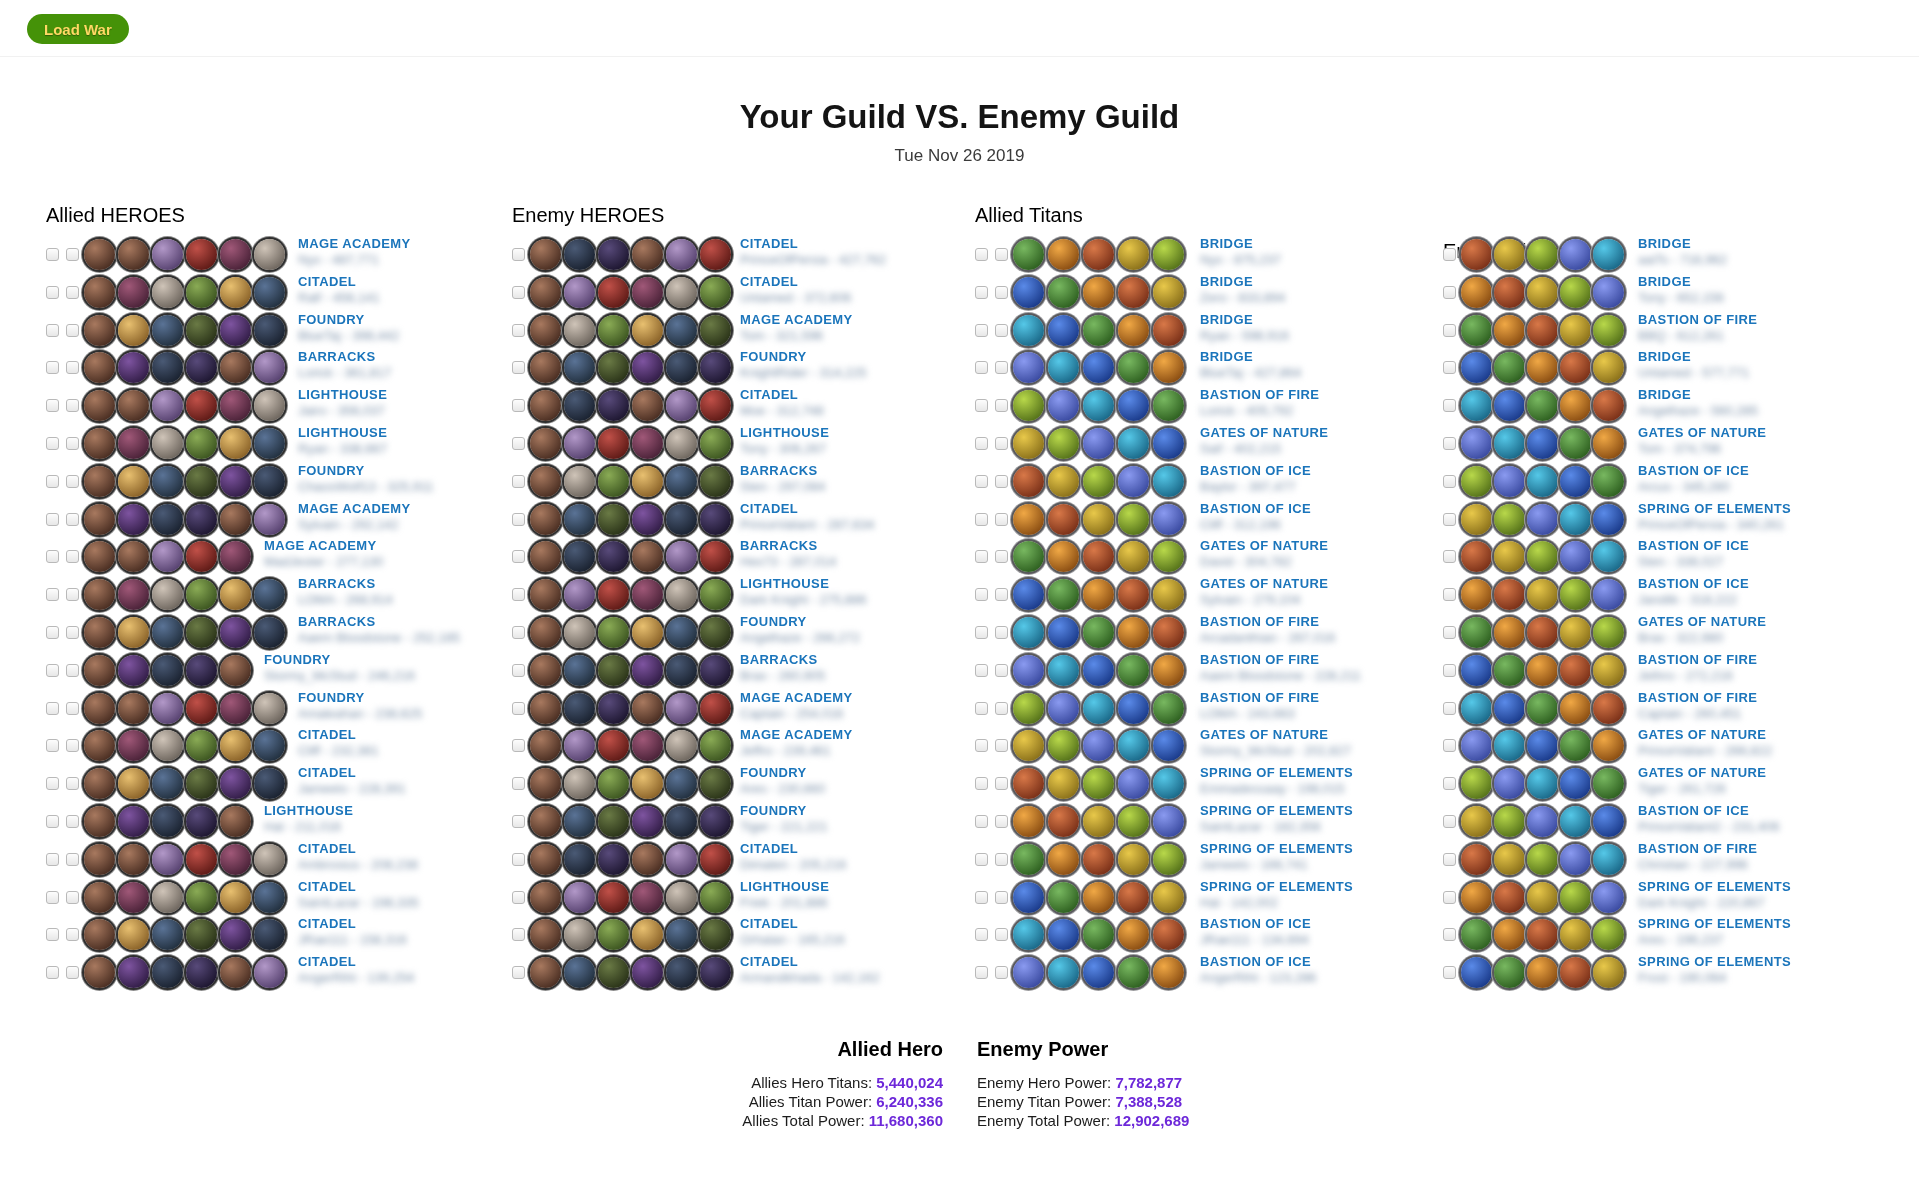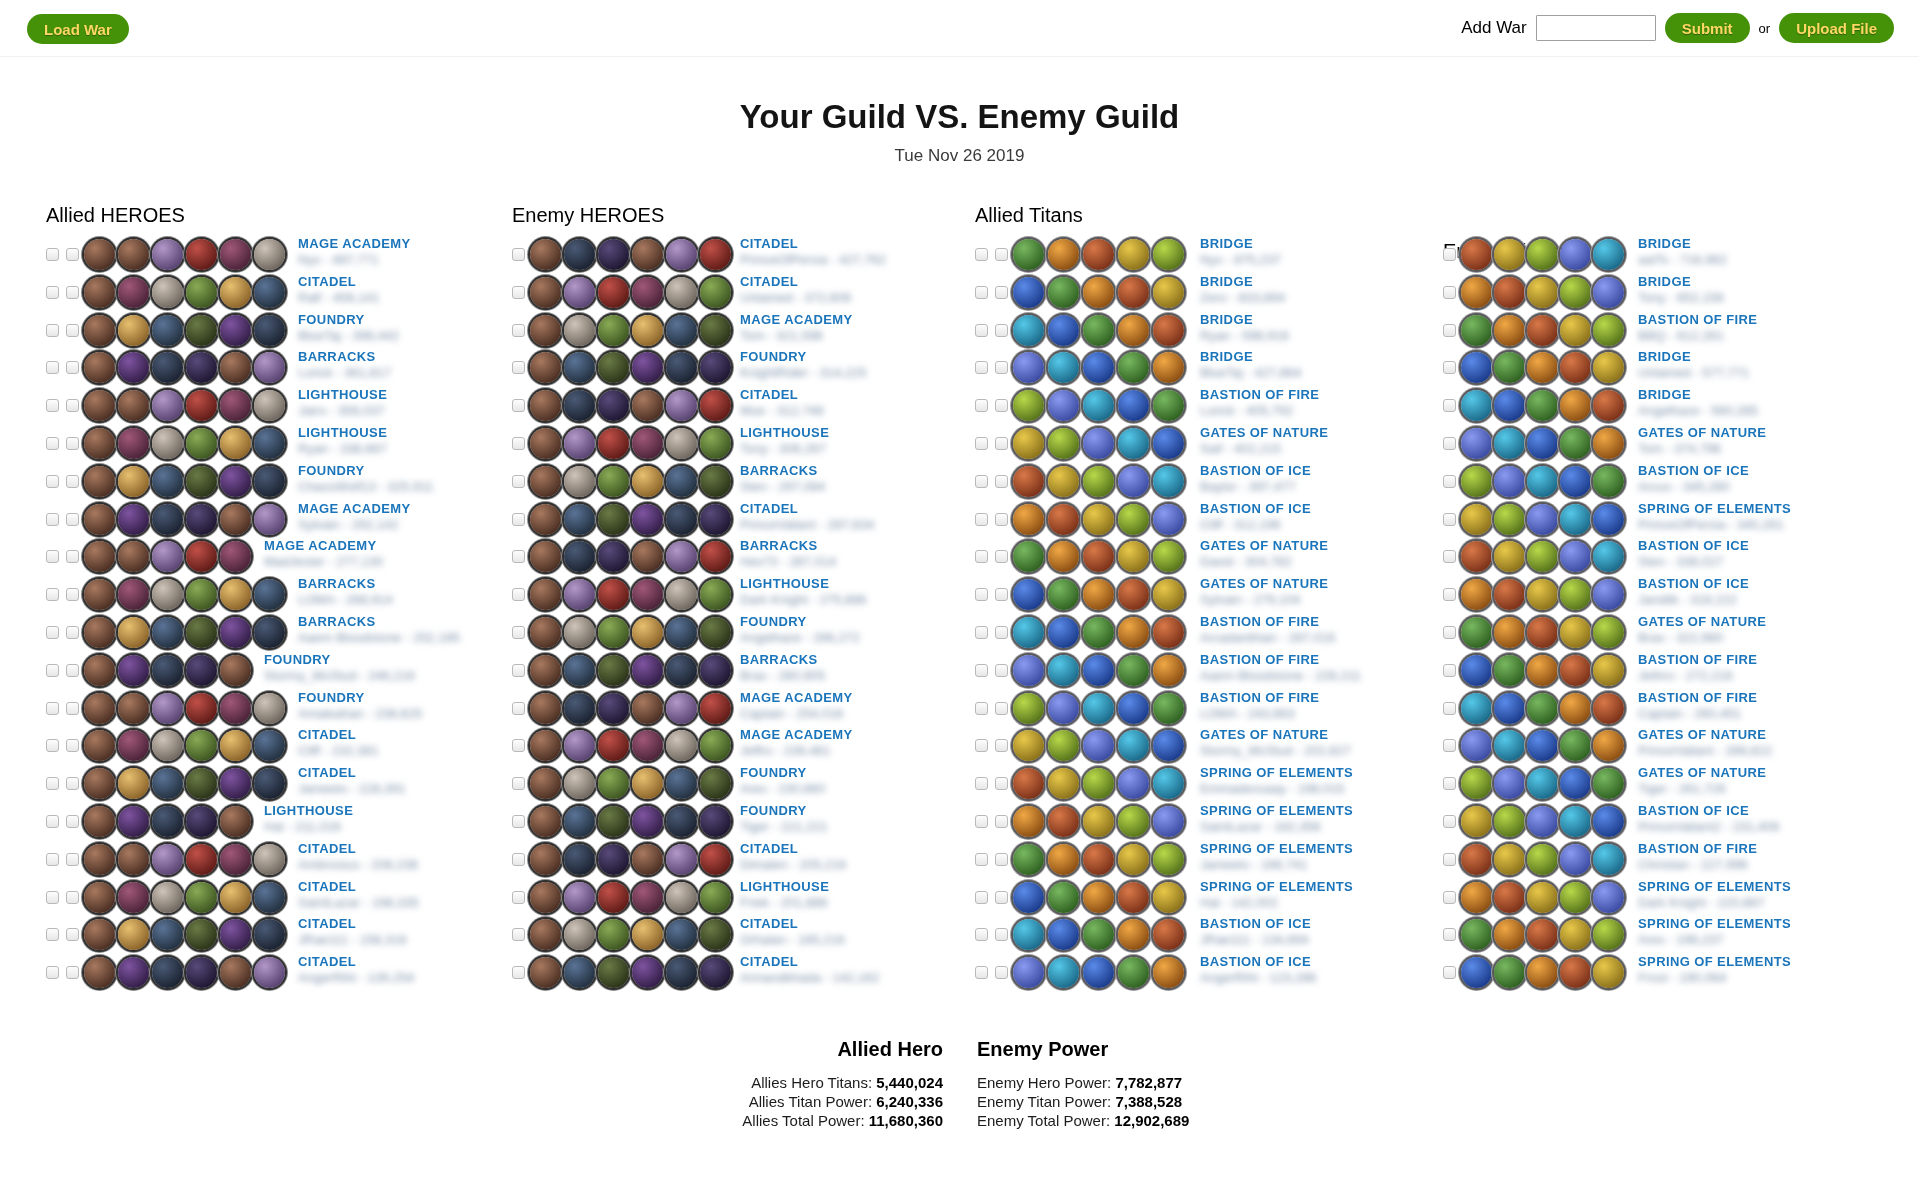--- a/index.html
+++ b/index.html
@@ -43,34 +43,27 @@
   .player{
     position:absolute;top:16px;font-size:13px;color:#7d92aa;
     filter:blur(3px);white-space:nowrap;
   }
   
   .stats-block{position:absolute;top:1038px;}
   .stats-allied{left:640px;width:303px;text-align:right;}
   .stats-enemy{left:977px;width:340px;text-align:left;}
   .stats-header{font-size:20px;font-weight:700;color:#000;margin:0 0 12px 0;}
   .stat-line{font-size:15px;color:#1c1c1c;line-height:19px;}
-  .stat-line .val{font-weight:700;color:#000000;}
+  .stat-line .val{font-weight:700;color:#6d28d9;}
 </style>
 </head>
 <body>
 
 <div class="topbar">
   <button class="btn loadwar">Load War</button>
-  <div class="topbar-right">
-    <span class="addwar-label">Add War</span>
-    <input class="addwar-input" type="text" value="" style="">
-    <button class="btn">Submit</button>
-    <span class="or-text">or</span>
-    <button class="btn">Upload File</button>
-  </div>
 </div>
 
 <div class="page-title">Your Guild VS. Enemy Guild</div>
 <div class="page-date">Tue Nov 26 2019</div>
 
 <div id="columns-root">
     <div class="col-header" style="left: 46px;">Allied HEROES</div>
     <div class="war-row" style="left: 46px; top: 236px;">
       <div class="cb" style="left: 0px;"></div>
       <div class="cb" style="left: 20px;"></div>

